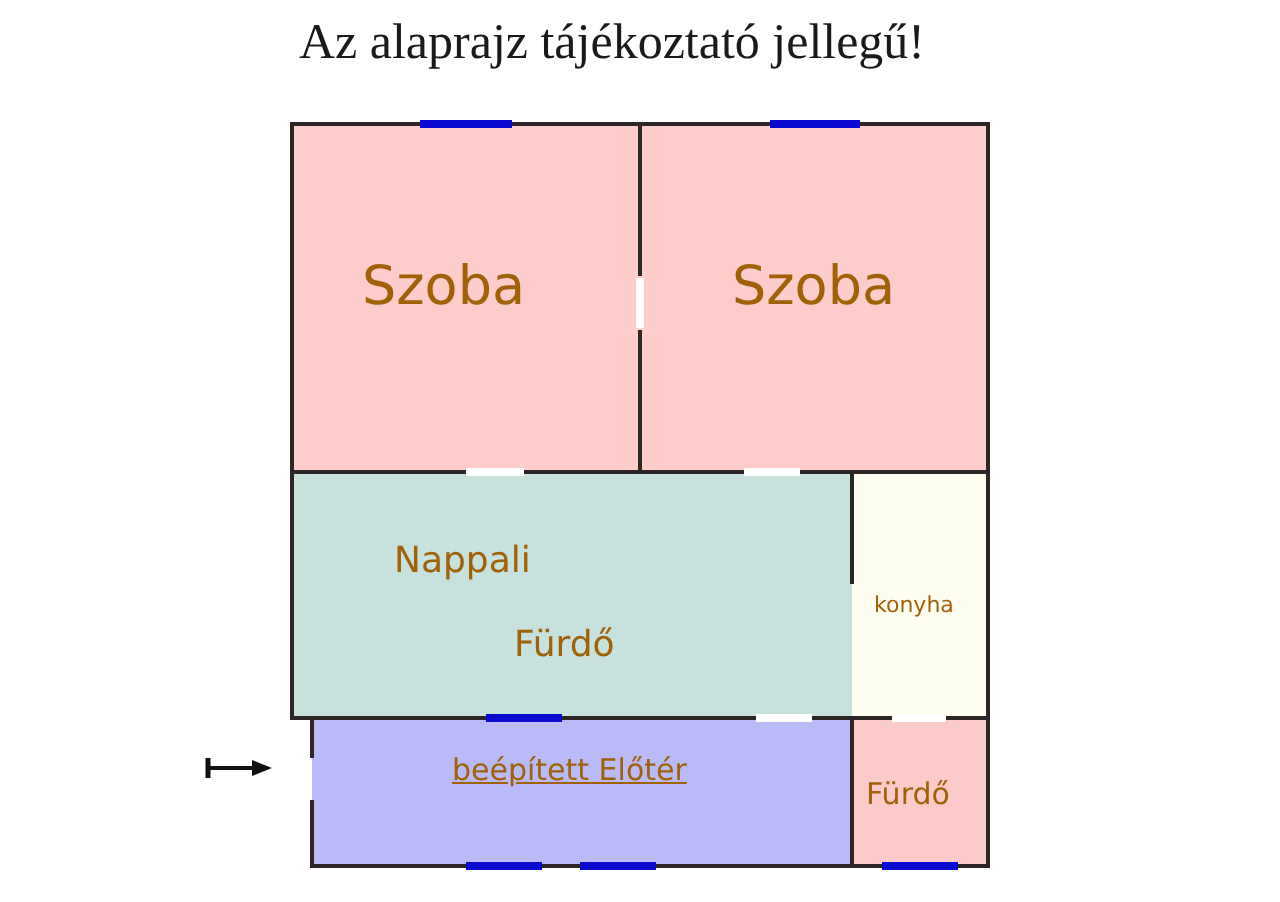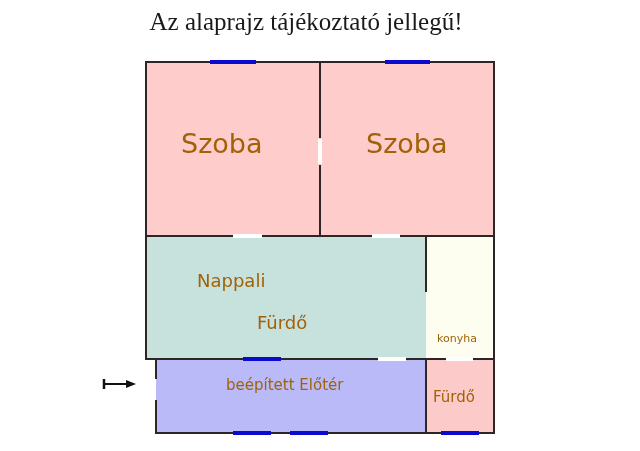--- a/index.html
+++ b/index.html
@@ -48,21 +48,21 @@
 <div class="win" style="left:385px;top:60px;width:45px;height:4px;"></div>
 <div class="win" style="left:243px;top:357px;width:38px;height:4px;"></div>
 <div class="win" style="left:233px;top:431px;width:38px;height:4px;"></div>
 <div class="win" style="left:290px;top:431px;width:38px;height:4px;"></div>
 <div class="win" style="left:441px;top:431px;width:38px;height:4px;"></div>
 
 <div class="label" style="left:181px;top:128px;font-size:27px;">Szoba</div>
 <div class="label" style="left:366px;top:128px;font-size:27px;">Szoba</div>
 <div class="label" style="left:197px;top:270px;font-size:18px;">Nappali</div>
 <div class="label" style="left:257px;top:312px;font-size:18px;">Fürdő</div>
-<div class="label" style="left:437px;top:296px;font-size:11px;margin-top:36px;">konyha</div>
-<div class="label" style="left:226px;top:376px;font-size:15px;">beépített Előtér</div>
+<div class="label" style="left:437px;top:296px;font-size:11px;">konyha</div>
+<div class="label" style="left:226px;top:376px;font-size:15px;text-decoration:underline;">beépített Előtér</div>
 <div class="label" style="left:433px;top:388px;font-size:15px;">Fürdő</div>
 
 <svg class="arrow" style="left:102px;top:376px;" width="36" height="16" viewBox="0 0 36 16">
   <line x1="2" y1="3" x2="2" y2="13" stroke="#111" stroke-width="2.5"></line>
   <line x1="2" y1="8" x2="26" y2="8" stroke="#111" stroke-width="2"></line>
   <polygon points="24,4 34,8 24,12" fill="#111"></polygon>
 </svg>
 
 </body></html>

